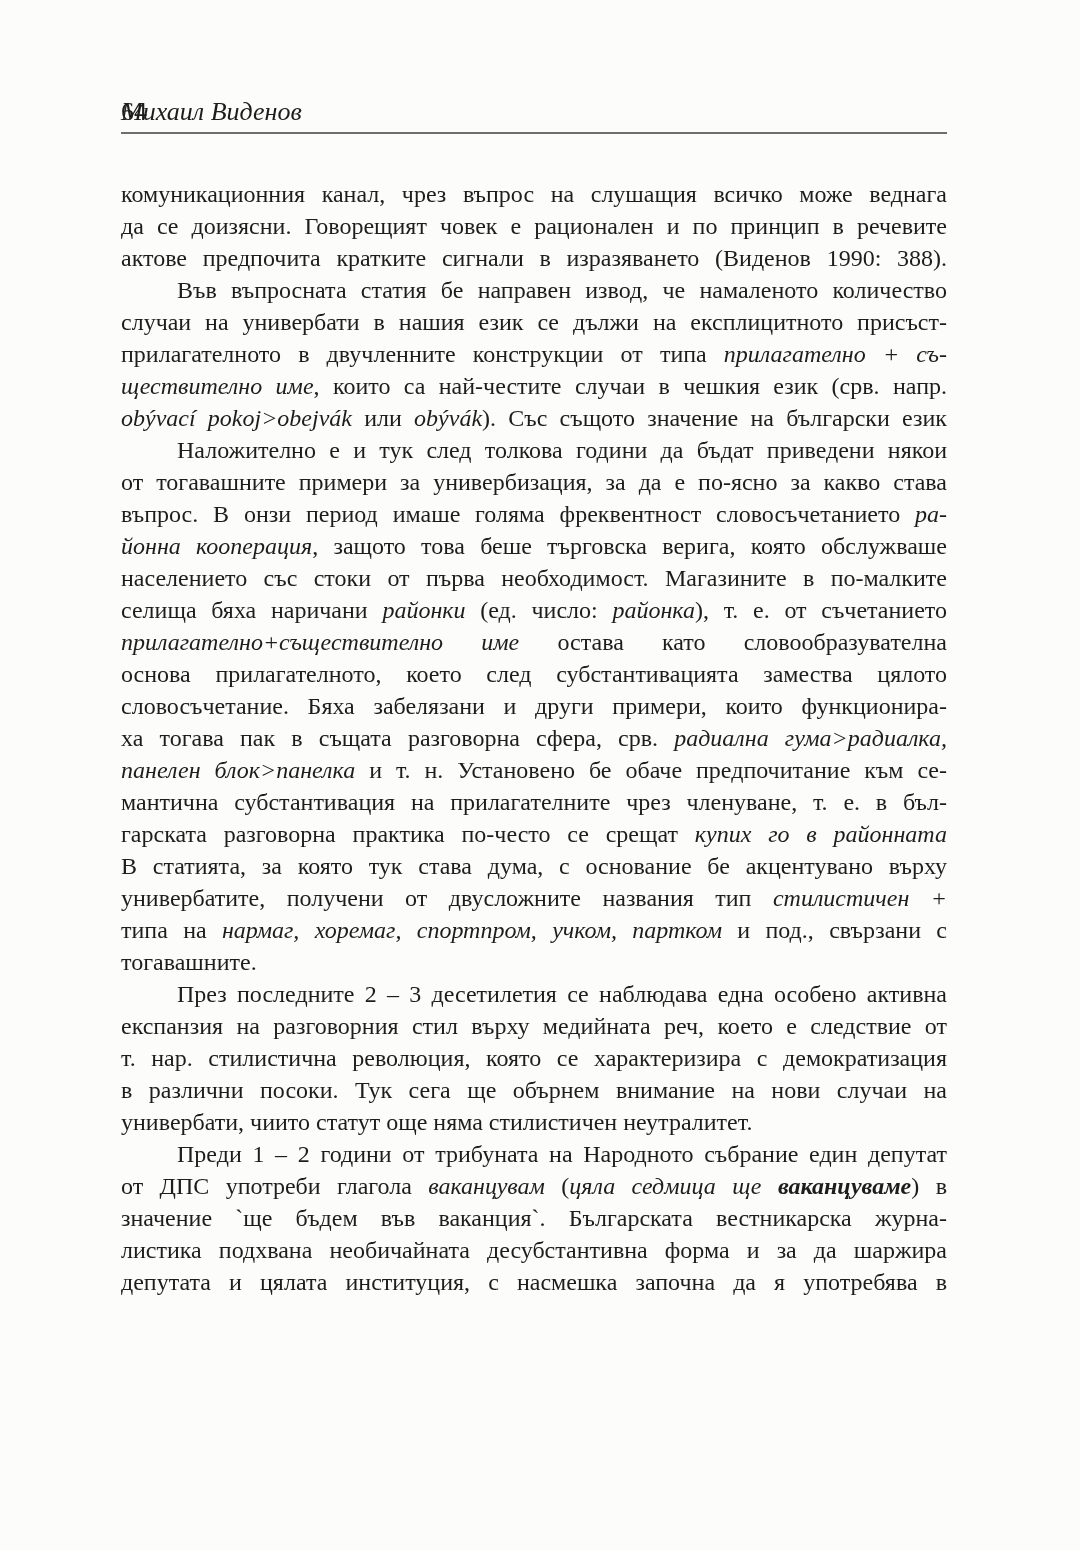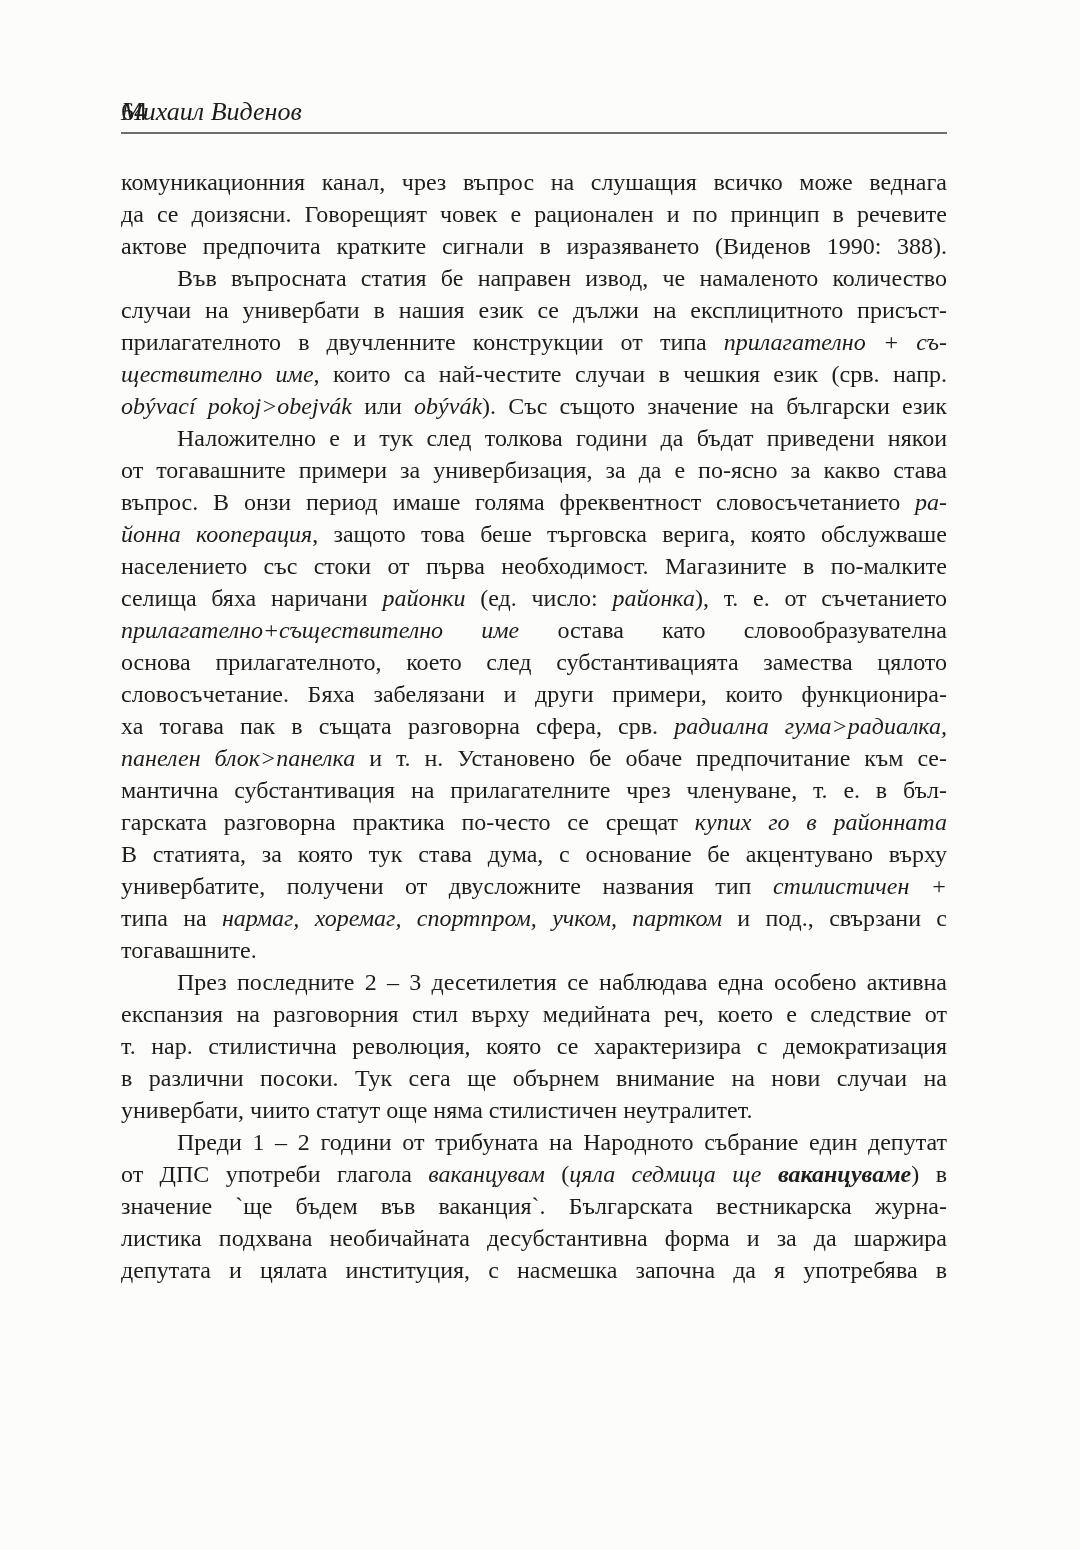--- a/index.html
+++ b/index.html
@@ -31,21 +31,21 @@
   .rhead {
     display:block;
     font-style:italic;
   }
   .rule {
     margin-top:4px;
     height:2px;
     background:#6e6e6c;
   }
   .tbody {
-    margin-top:32px;
+    margin-top:44px;
     font-size:24px;
   }
   .para { margin:0; }
   .line {
     height:32px;
     line-height:32px;
     text-align:justify;
     text-align-last:justify;
     text-justify:inter-word;
     white-space:normal;

